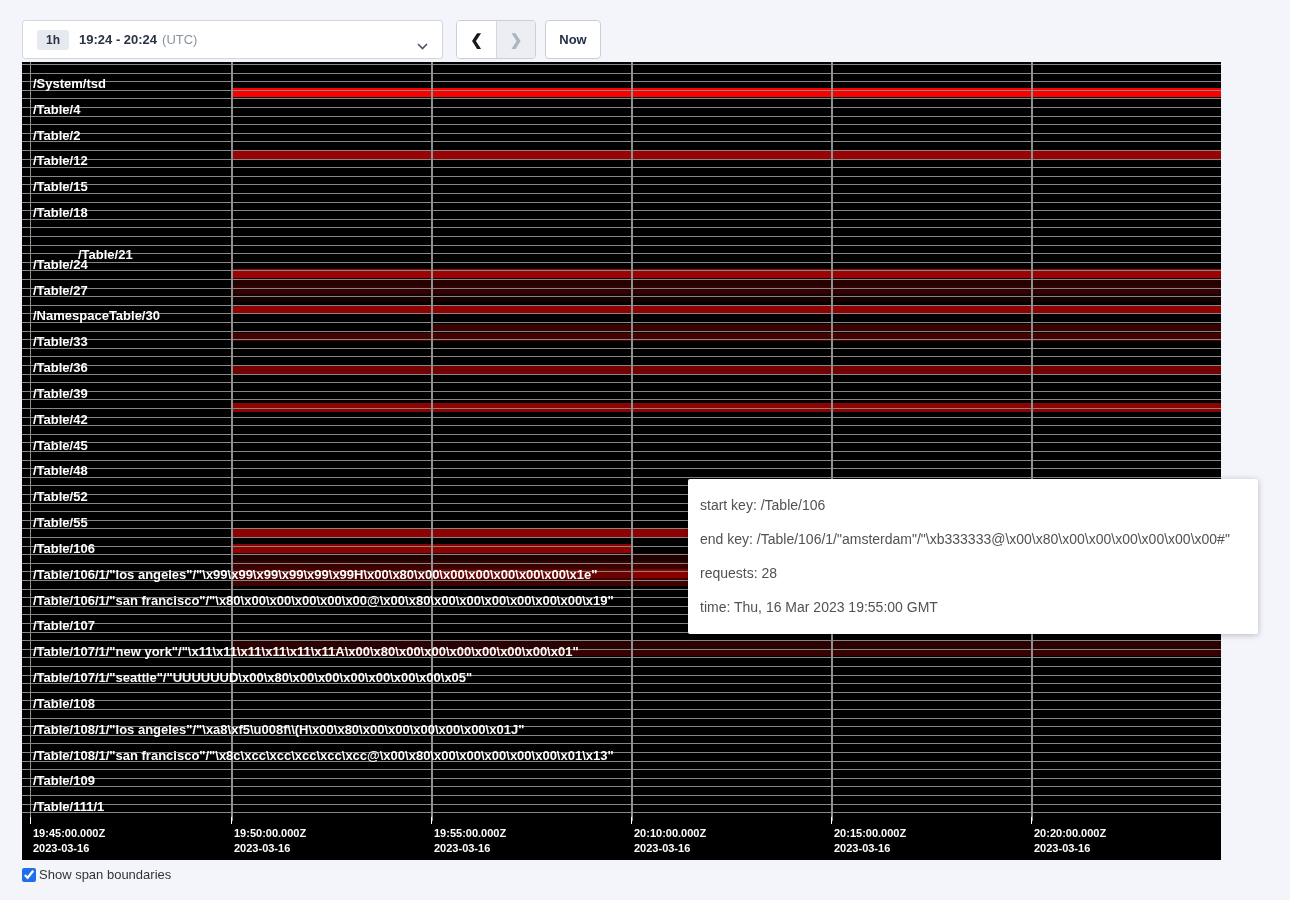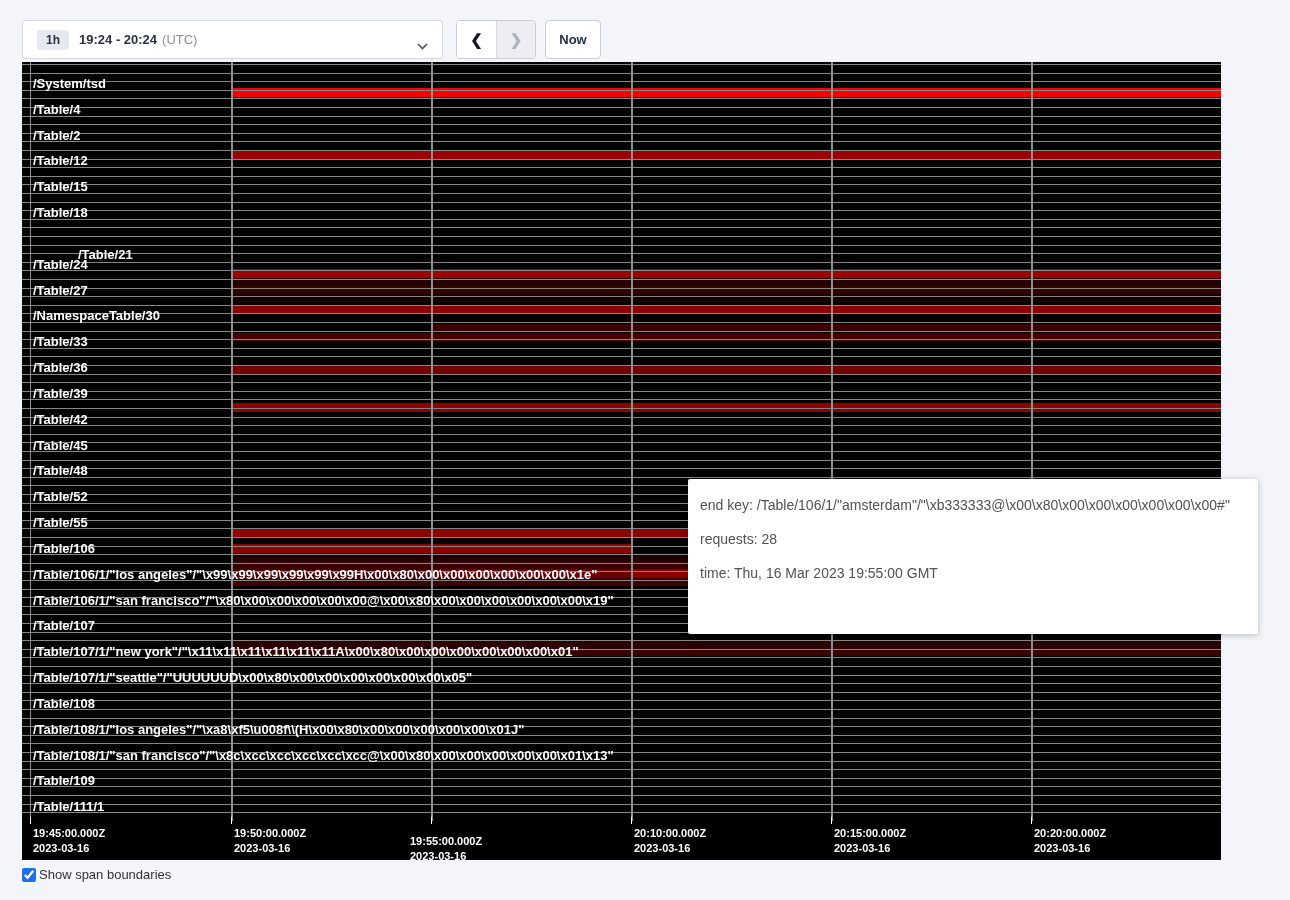--- a/index.html
+++ b/index.html
@@ -182,31 +182,32 @@
         <div class="row-label" style="top: 686.58px;">/Table/108/1/"san francisco"/"\x8c\xcc\xcc\xcc\xcc\xcc@\x00\x80\x00\x00\x00\x00\x00\x01\x13"</div>
         <div class="row-label" style="top: 712.41px;">/Table/109</div>
         <div class="row-label" style="top: 738.24px;">/Table/111/1</div>
       </div>
     <div class="time-axis" id="time-axis">
         <div class="time-tick" style="left: 8px;"></div>
         <div class="tick-label" style="left: 11px;">19:45:00.000Z<div>2023-03-16</div></div>
         <div class="time-tick" style="left: 209px;"></div>
         <div class="tick-label" style="left: 212px;">19:50:00.000Z<div>2023-03-16</div></div>
         <div class="time-tick" style="left: 409px;"></div>
-        <div class="tick-label" style="left: 388px; margin-top: 8px;">19:55:00.000Z<div>2023-03-16</div></div>
+        <div class="tick-label" style="left: 412px;">19:55:00.000Z<div>2023-03-16</div></div>
         <div class="time-tick" style="left: 609px;"></div>
         <div class="tick-label" style="left: 612px;">20:10:00.000Z<div>2023-03-16</div></div>
         <div class="time-tick" style="left: 809px;"></div>
         <div class="tick-label" style="left: 812px;">20:15:00.000Z<div>2023-03-16</div></div>
         <div class="time-tick" style="left: 1009px;"></div>
         <div class="tick-label" style="left: 1012px;">20:20:00.000Z<div>2023-03-16</div></div>
       </div>
   </div>
 
   <div class="span-tooltip">
+    <div class="tooltip-line">start key: /Table/106</div>
     <div class="tooltip-line">end key: /Table/106/1/"amsterdam"/"\xb333333@\x00\x80\x00\x00\x00\x00\x00\x00#"</div>
     <div class="tooltip-line">requests: 28</div>
     <div class="tooltip-line">time: Thu, 16 Mar 2023 19:55:00 GMT</div>
   </div>
 
   <label class="footer-cb">
     <input type="checkbox" checked="" style="">
     <span>Show span boundaries</span>
   </label>
 

